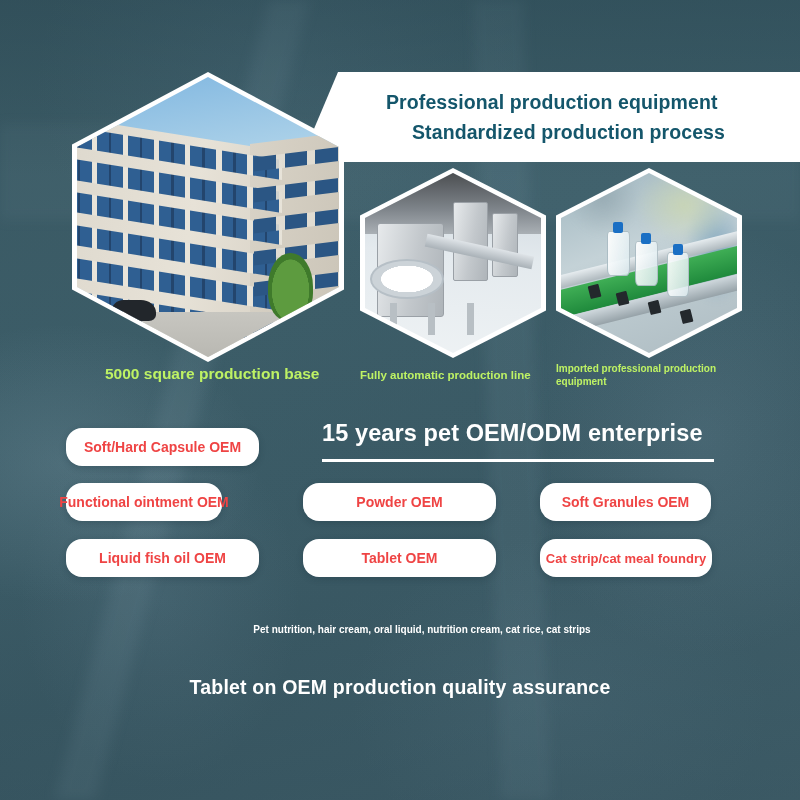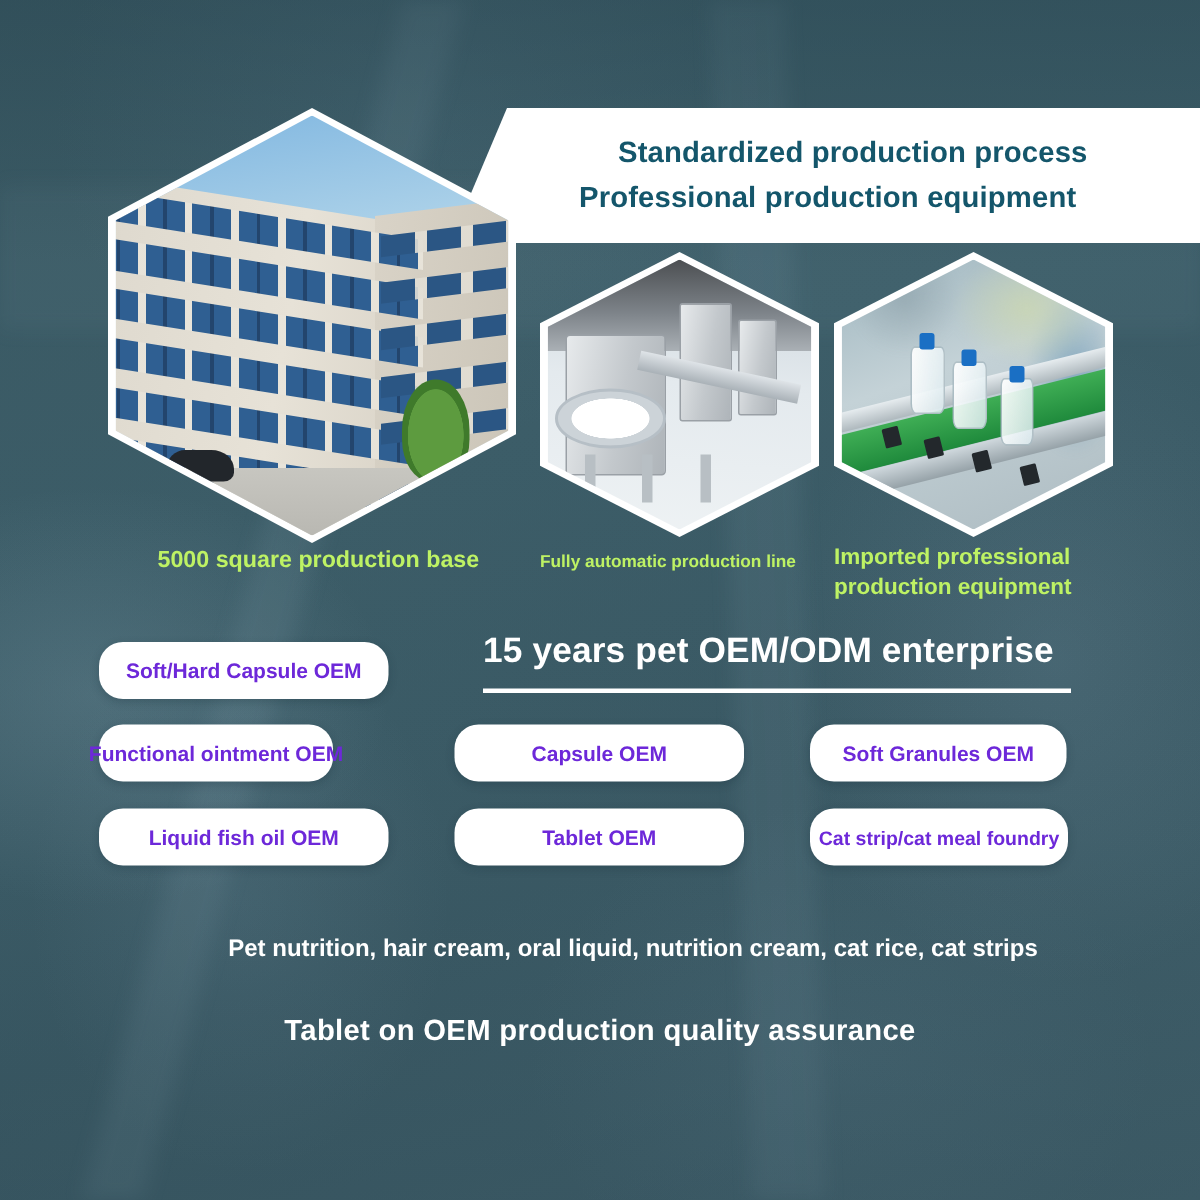--- a/index.html
+++ b/index.html
@@ -114,61 +114,61 @@
     background:linear-gradient(100deg,rgba(255,255,255,.92),rgba(222,236,240,.85));
     border-radius:12% 12% 16% 16%; border:1px solid rgba(150,170,178,.7); }
   .bottle::before{ content:""; position:absolute; left:26%; top:-22%; width:48%; height:26%;
     background:#1a6fc4; border-radius:2px; }
   .chip{ position:absolute; width:6%; height:7%; background:#23282c; border-radius:1px; transform:rotate(-14deg); }
 
   
   .caption{ position:absolute; color:#bef264; font-weight:bold; line-height:1.3; }
   #caption-base{ left:105px; top:364px; font-size:15.5px; }
   #caption-line{ left:360px; top:368px; font-size:11.5px; }
-  #caption-equipment{ left:556px; top:362px; width:190px; font-size:15px; }
+  #caption-equipment{ left:556px; top:362px; width:190px; font-size:10px; }
 
   
   #headline-block{ position:absolute; left:322px; top:420px; width:400px; }
   #main-headline{ color:#ffffff; font-size:23.5px; font-weight:bold; letter-spacing:.1px; white-space:nowrap; }
   #headline-rule{ margin-top:12px; height:2.5px; background:#ffffff; width:392px; }
 
   .pill{
     position:absolute; height:38px; background:#ffffff; border-radius:16px;
     display:flex; align-items:center; justify-content:center;
-    color:#6d28d9; font-size:14px; font-weight:bold; white-space:nowrap;
+    color:#ef4444; font-size:14px; font-weight:bold; white-space:nowrap;
     box-shadow:0 2px 6px rgba(18,45,56,.25);
   }
   .pill.small{ font-size:13px; }
   #pill-capsule  { left:66px;  top:428px; width:193px; }
   #pill-ointment { left:66px;  top:483px; width:156px; }
   #pill-powder   { left:303px; top:483px; width:193px; }
   #pill-granules { left:540px; top:483px; width:171px; }
   #pill-fishoil  { left:66px;  top:539px; width:193px; }
   #pill-tablet   { left:303px; top:539px; width:193px; }
   #pill-catstrip { left:540px; top:539px; width:172px; }
 
   
   #product-list{
     position:absolute; left:0; top:624px; width:800px; text-align:center;
-    color:#ffffff; font-size:16px; font-weight:bold;padding-left:44px;
+    color:#ffffff; font-size:10px; font-weight:bold;padding-left:44px;
   }
   #focus-tagline{
     position:absolute; left:0; top:676px; width:800px; text-align:center;
     color:#ffffff; font-size:19.5px; font-weight:bold; letter-spacing:.2px;
   }
 </style>
 </head>
 <body>
 
 <div id="bg-layer"></div>
 <div id="bg-vignette"></div>
 
 <div id="headline-banner">
+  <div class="banner-line">Professional production equipment</div>
   <div class="banner-line second">Standardized production process</div>
-  <div class="banner-line">Professional production equipment</div>
 </div>
 
 <div class="hex" id="hex-building">
   <div class="hex-inner">
     <div class="bld-sky"></div>
     <div class="bld-body"></div>
     <div class="bld-body2"></div>
     <div class="bld-rows">
       <div class="bld-row" style="top:4%"></div>
       <div class="bld-row" style="top:19%"></div>
@@ -226,20 +226,20 @@
 <div class="caption" id="caption-line">Fully automatic production line</div>
 <div class="caption" id="caption-equipment">Imported professional production equipment</div>
 
 <div id="headline-block">
   <div id="main-headline">15 years pet OEM/ODM enterprise</div>
   <div id="headline-rule"></div>
 </div>
 
 <div class="pill" id="pill-capsule">Soft/Hard Capsule OEM</div>
 <div class="pill" id="pill-ointment">Functional ointment OEM</div>
-<div class="pill" id="pill-powder">Capsule OEM</div>
+<div class="pill" id="pill-powder">Powder OEM</div>
 <div class="pill" id="pill-granules">Soft Granules OEM</div>
 <div class="pill" id="pill-fishoil">Liquid fish oil OEM</div>
 <div class="pill" id="pill-tablet">Tablet OEM</div>
 <div class="pill small" id="pill-catstrip">Cat strip/cat meal foundry</div>
 
 <div id="product-list">Pet nutrition, hair cream, oral liquid, nutrition cream, cat rice, cat strips</div>
 <div id="focus-tagline">Tablet on OEM production quality assurance</div>
 
 </body></html>

